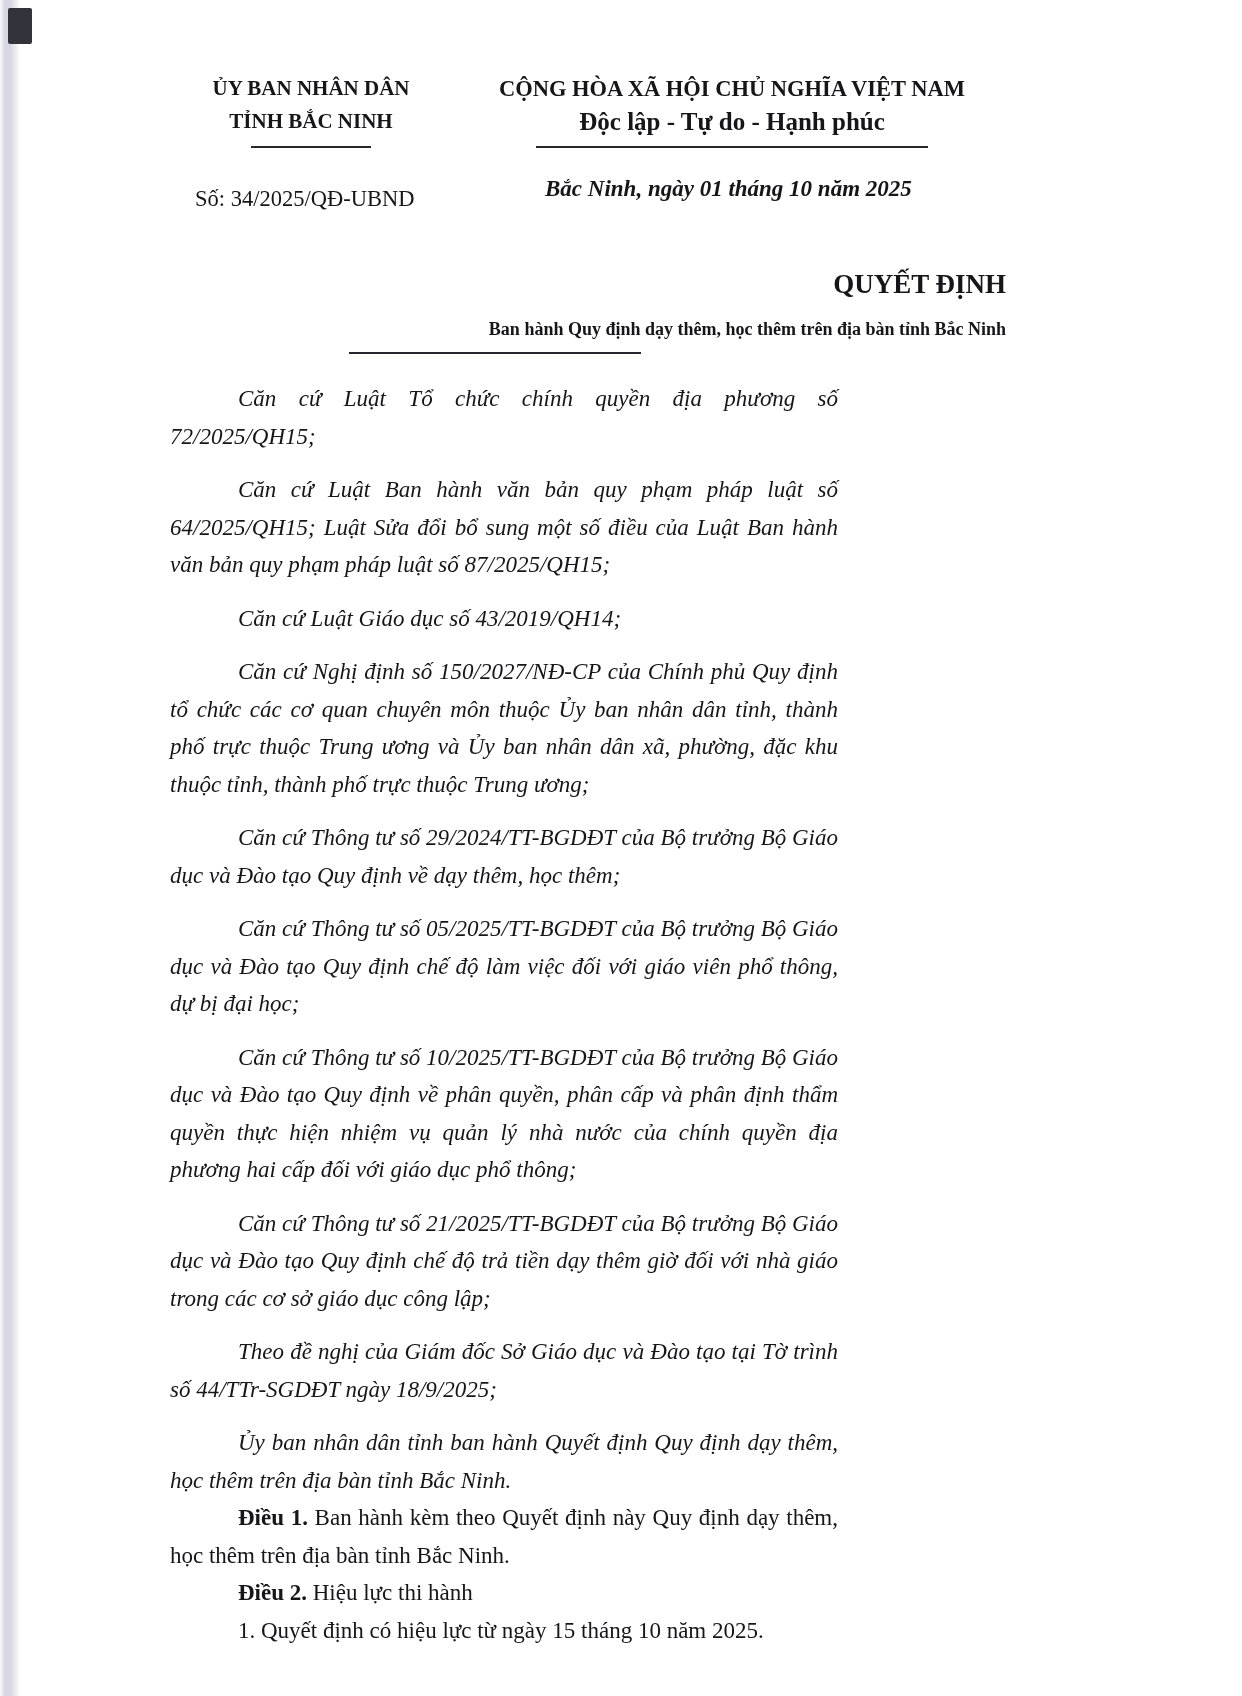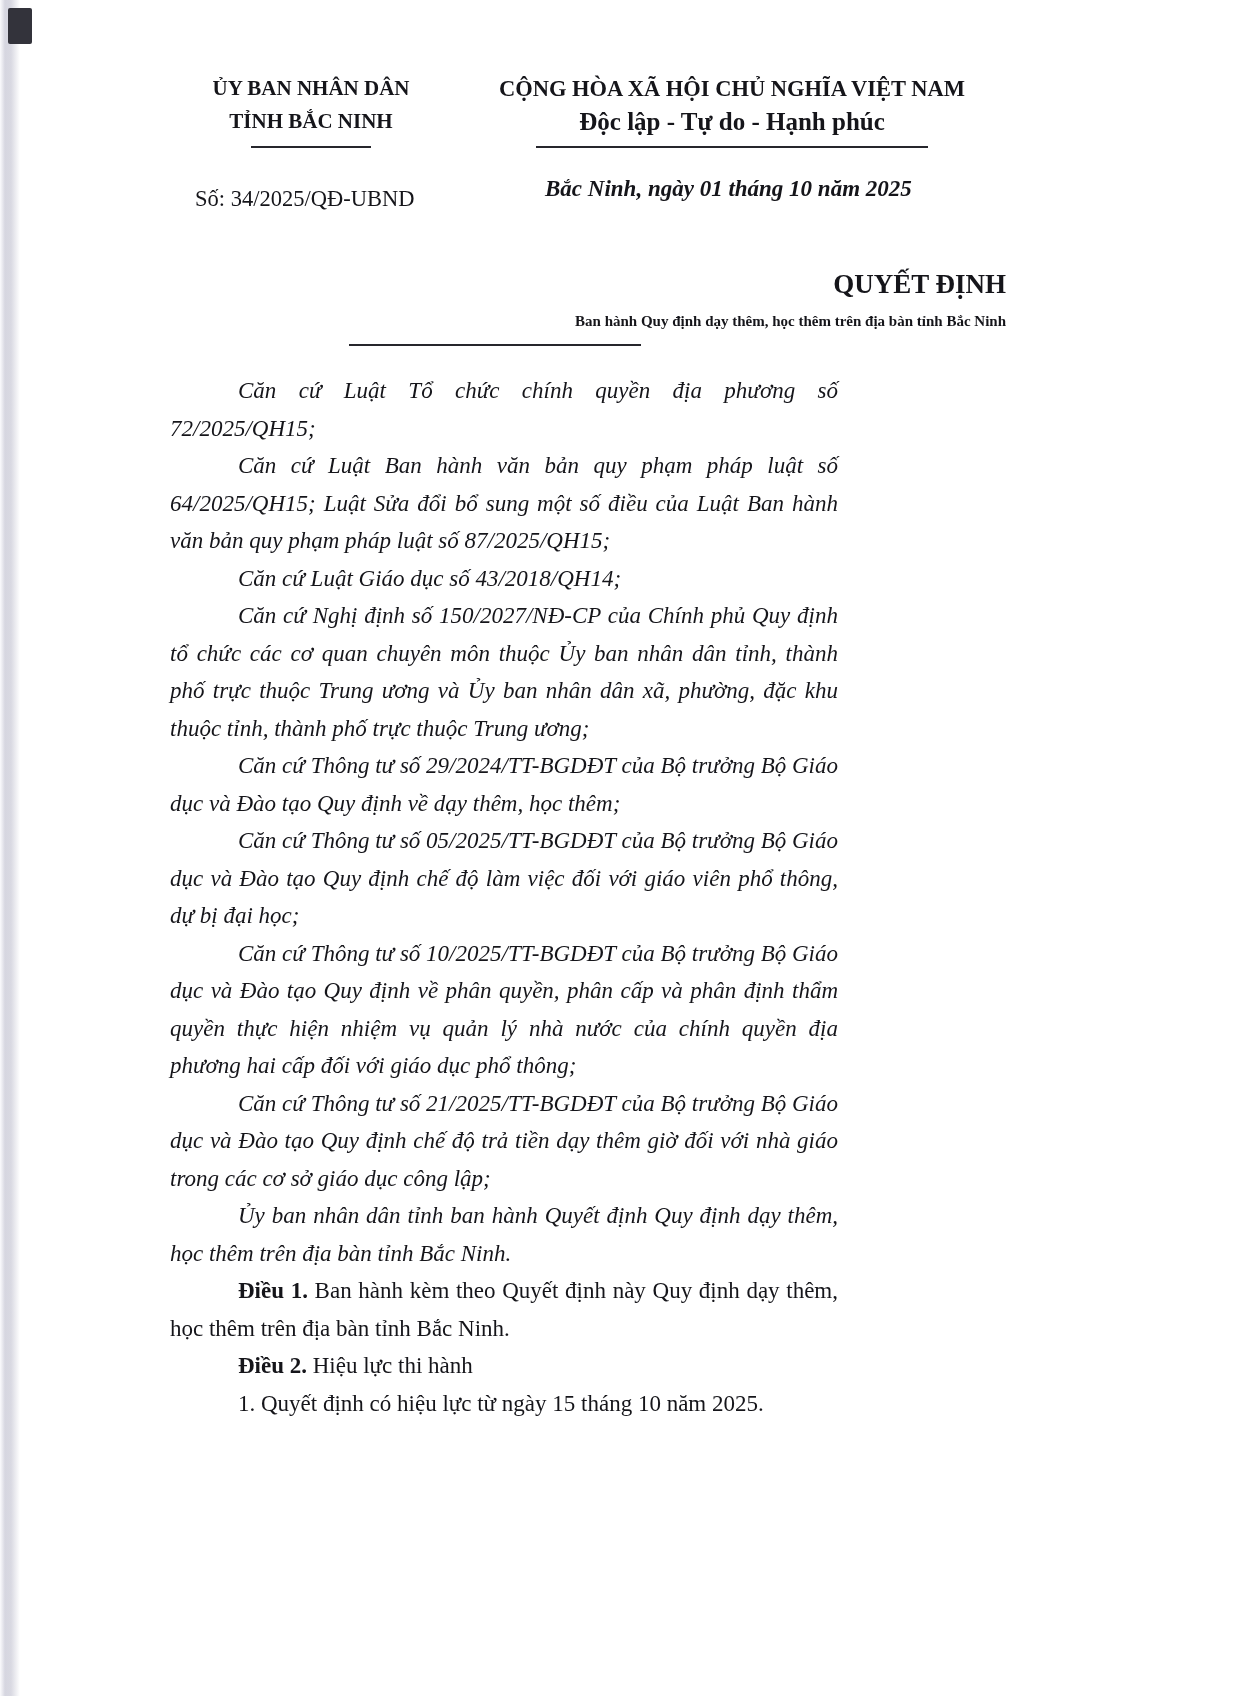--- a/index.html
+++ b/index.html
@@ -40,32 +40,32 @@
   .ref-row { position:relative; height:42px; margin-top:26px; }
   .doc-number {
     position:absolute; left:195px; top:12px; font-size:22.5px;
   }
   .date-line {
     position:absolute; left:545px; top:2px; width:430px; text-align:left;
     font-style:italic; font-weight:700; font-size:23px;
   }
   .title-block { text-align:right; margin-top:52px; }
   .decision-heading { font-weight:700; font-size:27px; line-height:32px; }
-  .decision-subtitle { font-weight:700; font-size:15px; line-height:34px; margin-top:4px;padding-left:20px; }
+  .decision-subtitle { font-weight:700; font-size:18px; line-height:34px; margin-top:12px;padding-left:20px; }
   .title-rule {
     width:292px; border:0; border-top:2.5px solid #26262c; margin:6px auto 0;
     transform:translateX(-8px);
   }
   .doc-body {
     margin:26px 168px 0 170px;
     font-size:23px; line-height:37.5px;
     text-align:justify;
   }
   .doc-body p { margin:0; text-indent:68px; }
-  .doc-body p.italic { font-style:italic; }
+  .doc-body p.italic { font-style:italic;margin-top:16px; }
   .doc-body p strong { font-weight:700; }
 </style>
 </head>
 <body>
 
 <div class="page">
   <div class="edge-strip"></div>
   <div class="corner-mark"></div>
 
   <div class="header-grid">
@@ -88,24 +88,25 @@
 
   <div class="title-block">
     <div class="decision-heading">QUYẾT ĐỊNH</div>
     <div class="decision-subtitle">Ban hành Quy định dạy thêm, học thêm trên địa bàn tỉnh Bắc Ninh</div>
     <hr class="title-rule">
   </div>
 
   <div class="doc-body">
       <p class="italic">Căn cứ Luật Tổ chức chính quyền địa phương số 72/2025/QH15;</p>
       <p class="italic">Căn cứ Luật Ban hành văn bản quy phạm pháp luật số 64/2025/QH15; Luật Sửa đổi bổ sung một số điều của Luật Ban hành văn bản quy phạm pháp luật số 87/2025/QH15;</p>
-      <p class="italic">Căn cứ Luật Giáo dục số 43/2018/QH14;</p>
+      <p class="italic">Căn cứ Luật Giáo dục số 43/2019/QH14;</p>
       <p class="italic">Căn cứ Nghị định số 150/2027/NĐ-CP của Chính phủ Quy định tổ chức các cơ quan chuyên môn thuộc Ủy ban nhân dân tỉnh, thành phố trực thuộc Trung ương và Ủy ban nhân dân xã, phường, đặc khu thuộc tỉnh, thành phố trực thuộc Trung ương;</p>
       <p class="italic">Căn cứ Thông tư số 29/2024/TT-BGDĐT của Bộ trưởng Bộ Giáo dục và Đào tạo Quy định về dạy thêm, học thêm;</p>
       <p class="italic">Căn cứ Thông tư số 05/2025/TT-BGDĐT của Bộ trưởng Bộ Giáo dục và Đào tạo Quy định chế độ làm việc đối với giáo viên phổ thông, dự bị đại học;</p>
       <p class="italic">Căn cứ Thông tư số 10/2025/TT-BGDĐT của Bộ trưởng Bộ Giáo dục và Đào tạo Quy định về phân quyền, phân cấp và phân định thẩm quyền thực hiện nhiệm vụ quản lý nhà nước của chính quyền địa phương hai cấp đối với giáo dục phổ thông;</p>
       <p class="italic">Căn cứ Thông tư số 21/2025/TT-BGDĐT của Bộ trưởng Bộ Giáo dục và Đào tạo Quy định chế độ trả tiền dạy thêm giờ đối với nhà giáo trong các cơ sở giáo dục công lập;</p>
+      <p class="italic">Theo đề nghị của Giám đốc Sở Giáo dục và Đào tạo tại Tờ trình số 44/TTr-SGDĐT ngày 18/9/2025;</p>
       <p class="italic">Ủy ban nhân dân tỉnh ban hành Quyết định Quy định dạy thêm, học thêm trên địa bàn tỉnh Bắc Ninh.</p>
       <p><strong>Điều 1. </strong>Ban hành kèm theo Quyết định này Quy định dạy thêm, học thêm trên địa bàn tỉnh Bắc Ninh.</p>
       <p><strong>Điều 2. </strong>Hiệu lực thi hành</p>
       <p>1. Quyết định có hiệu lực từ ngày 15 tháng 10 năm 2025.</p>
     </div>
 </div>
 
 </body></html>

